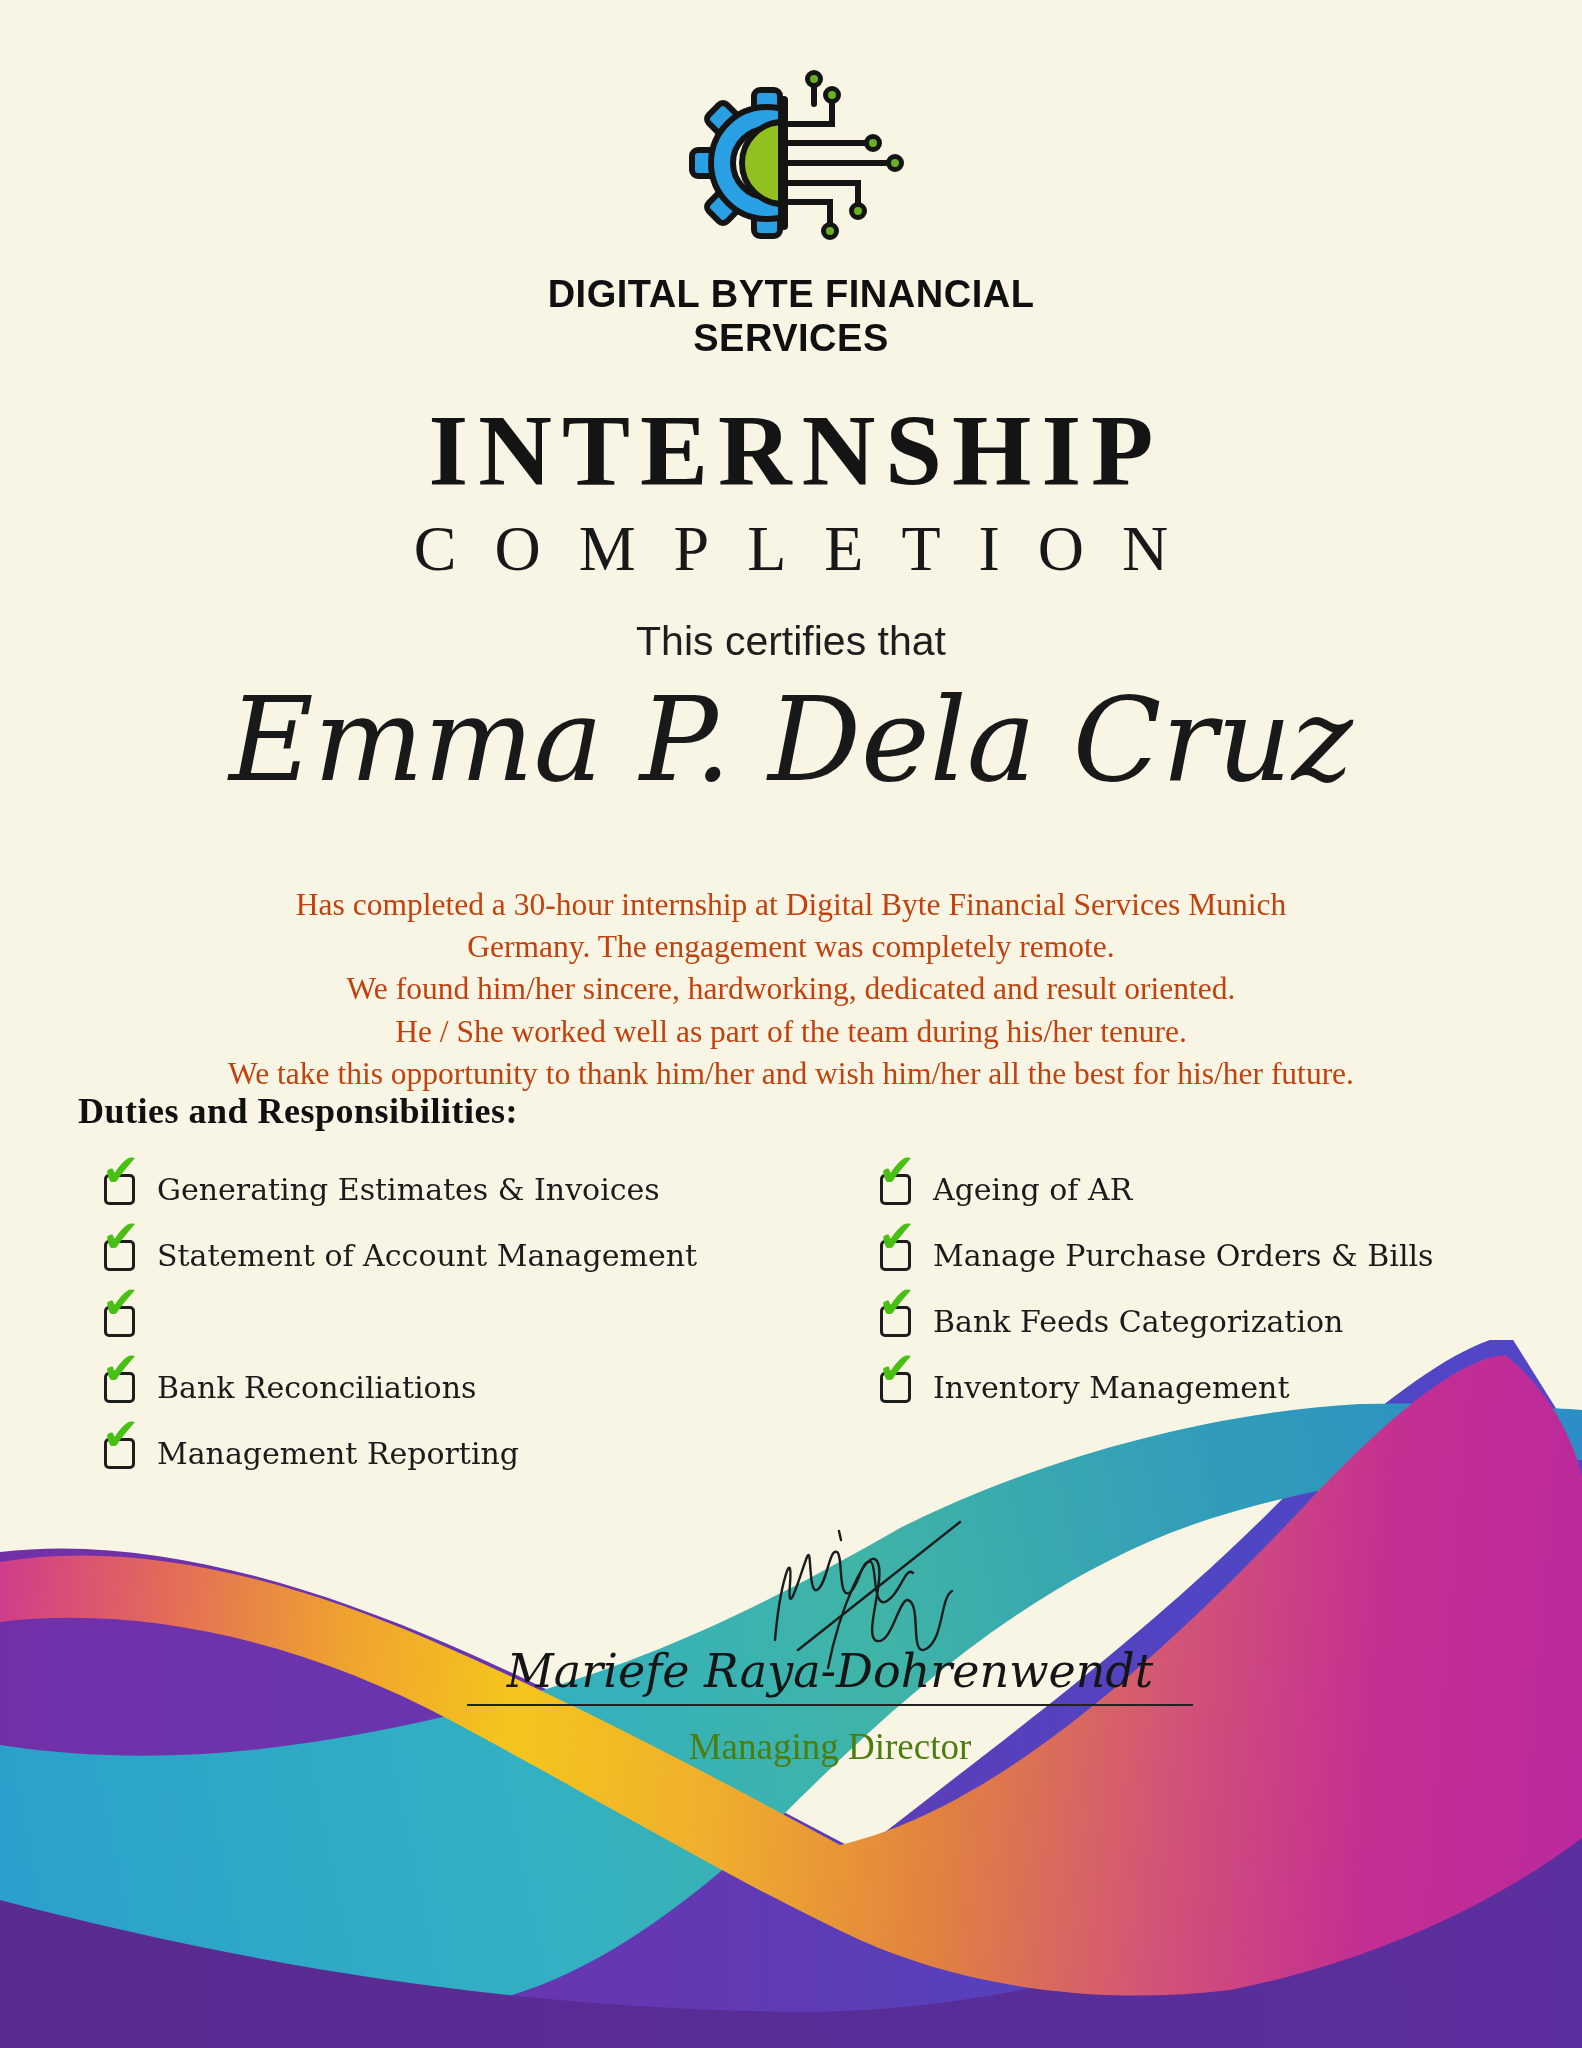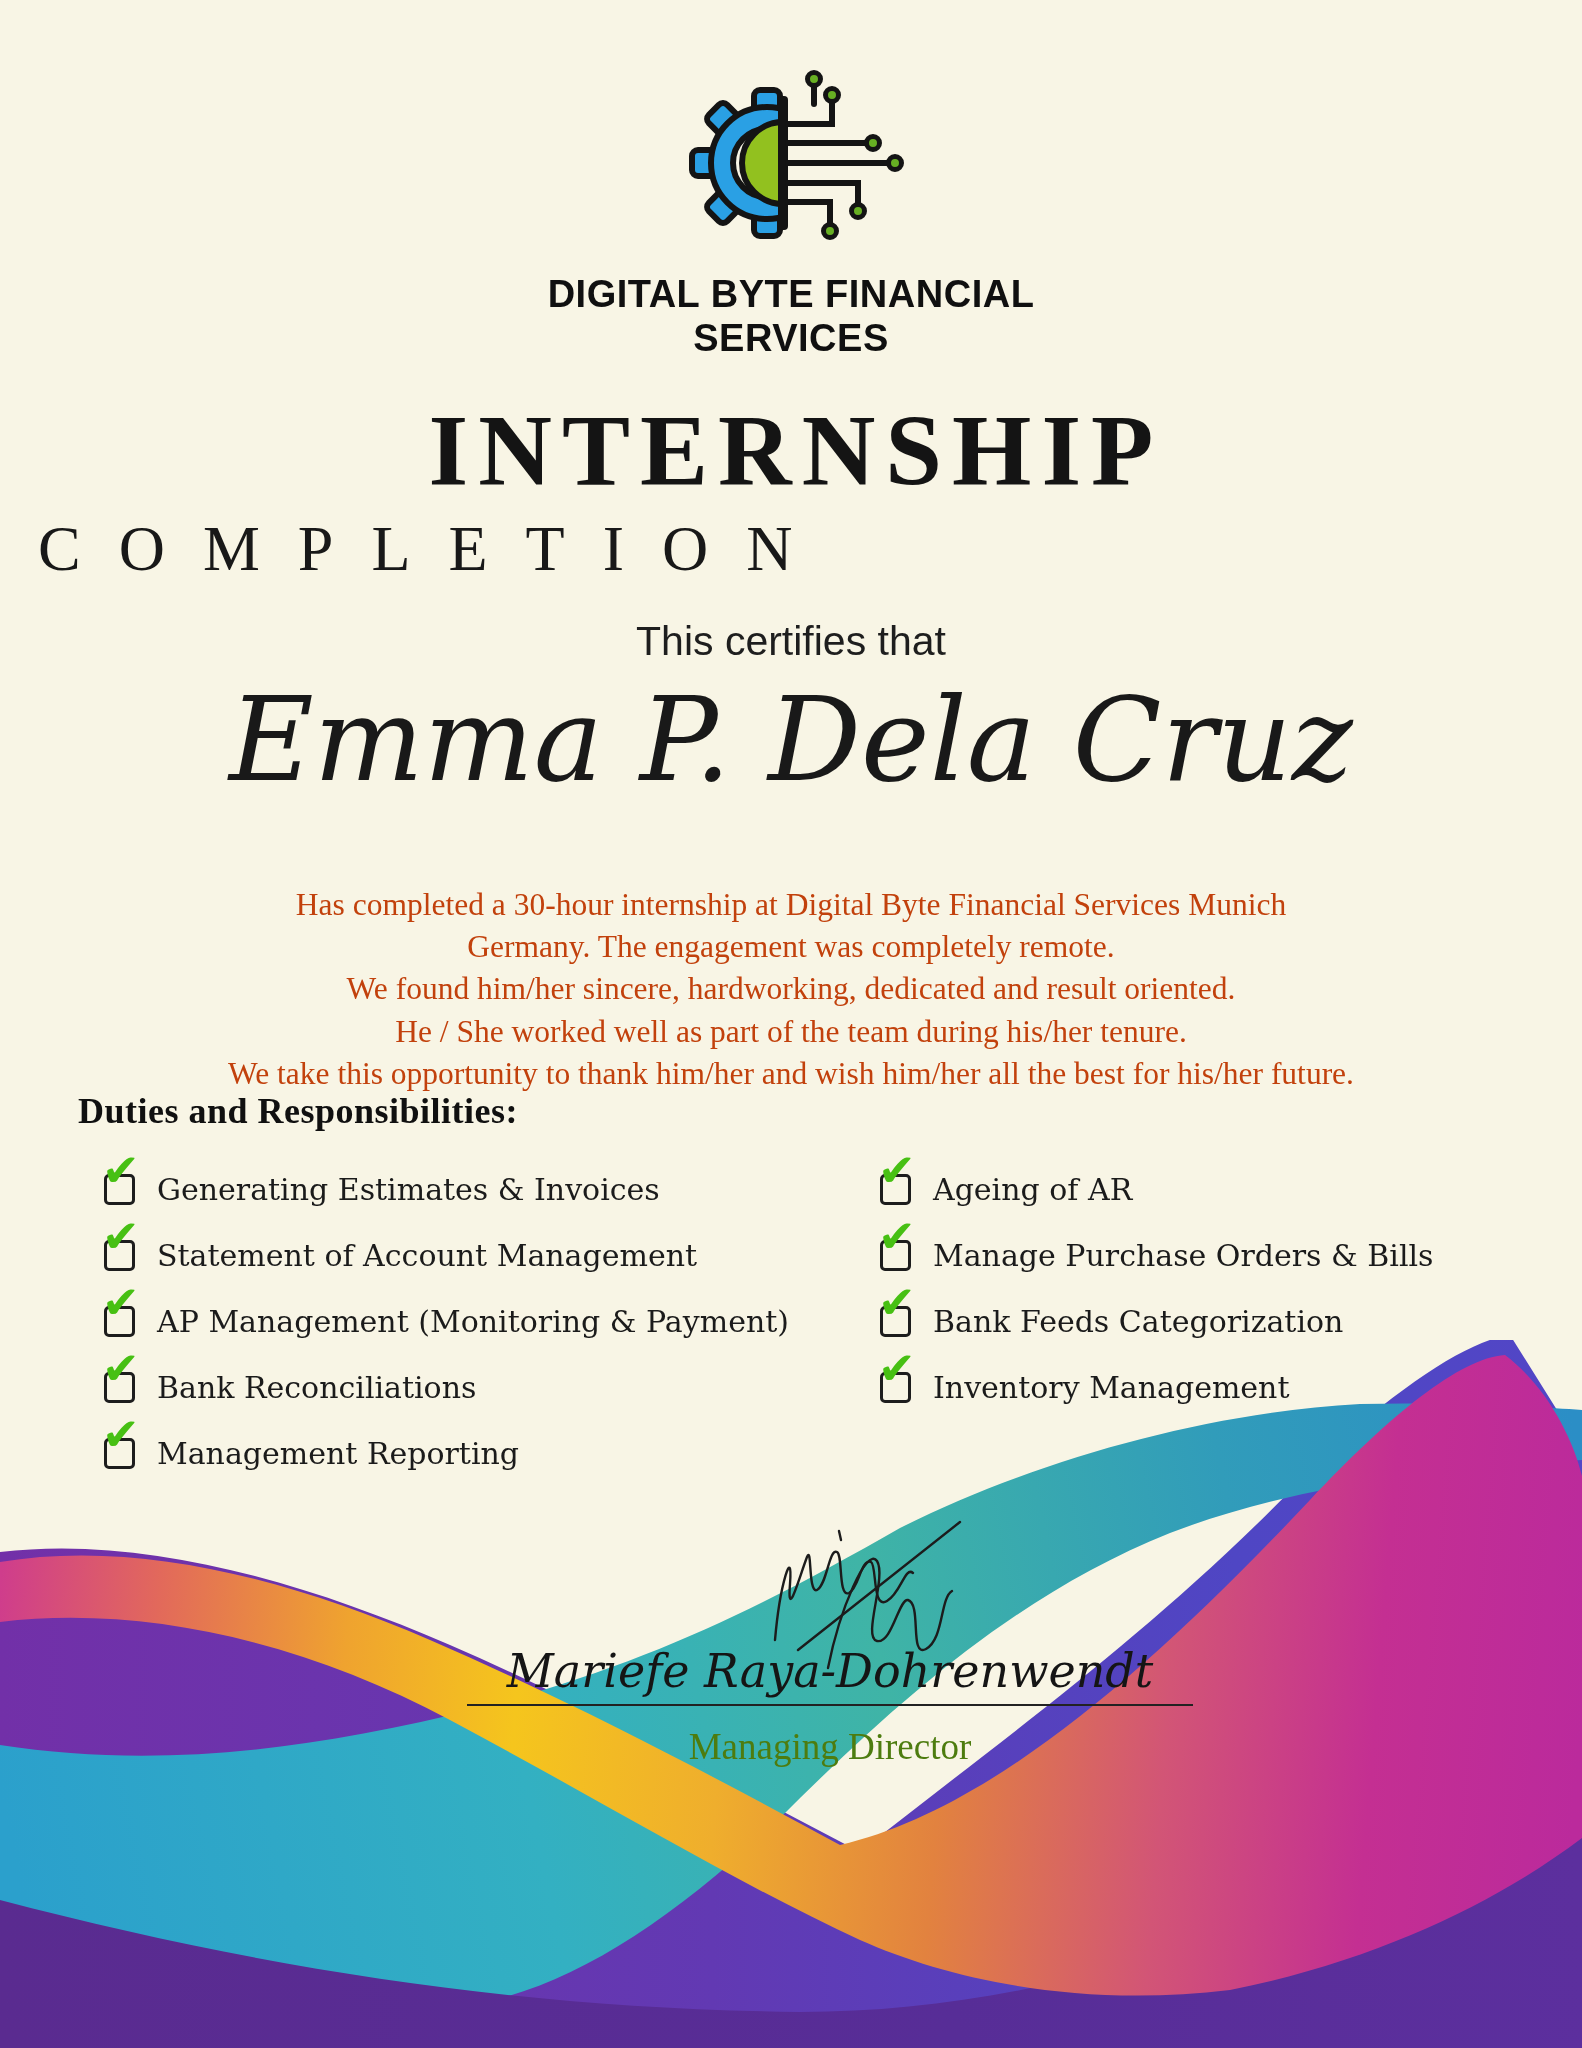--- a/index.html
+++ b/index.html
@@ -14,21 +14,21 @@
     position:absolute;top:272px;left:0;width:100%;text-align:center;
     font-family:"Liberation Sans", sans-serif;font-weight:bold;
     font-size:38px;line-height:1.16;color:#101010;letter-spacing:.5px;
   }
   
   .title1{
     position:absolute;top:392px;left:0;width:100%;text-align:center;
     font-weight:bold;font-size:102px;letter-spacing:10px;text-indent:10px;color:#141414;
   }
   .title2{
-    position:absolute;top:512px;left:0;width:100%;
+    position:absolute;top:512px;left:0;width:100%;text-align:center;
     font-size:64px;letter-spacing:38px;text-indent:38px;color:#181818;
   }
   .certifies{
     position:absolute;top:618px;left:0;width:100%;text-align:center;
     font-family:"Liberation Sans", sans-serif;font-size:41px;color:#1e1e1e;
   }
   .recipient{
     position:absolute;top:672px;left:0;width:100%;text-align:center;
     font-family:"DejaVu Serif", serif;font-style:italic;font-weight:normal;
     font-size:116px;color:#191919;white-space:nowrap;
@@ -144,21 +144,20 @@
     <div class="duty">
       <span class="cb">
           <span class="tick">✔</span>
         </span>
       <span>Statement of Account Management</span>
     </div>
     <div class="duty">
       <span class="cb">
           <span class="tick">✔</span>
         </span>
-      <span>AP Management (Monitoring &amp; Payment)</span>
     </div>
     <div class="duty">
       <span class="cb">
           <span class="tick">✔</span>
         </span>
       <span>Bank Reconciliations</span>
     </div>
     <div class="duty">
       <span class="cb">
           <span class="tick">✔</span>

